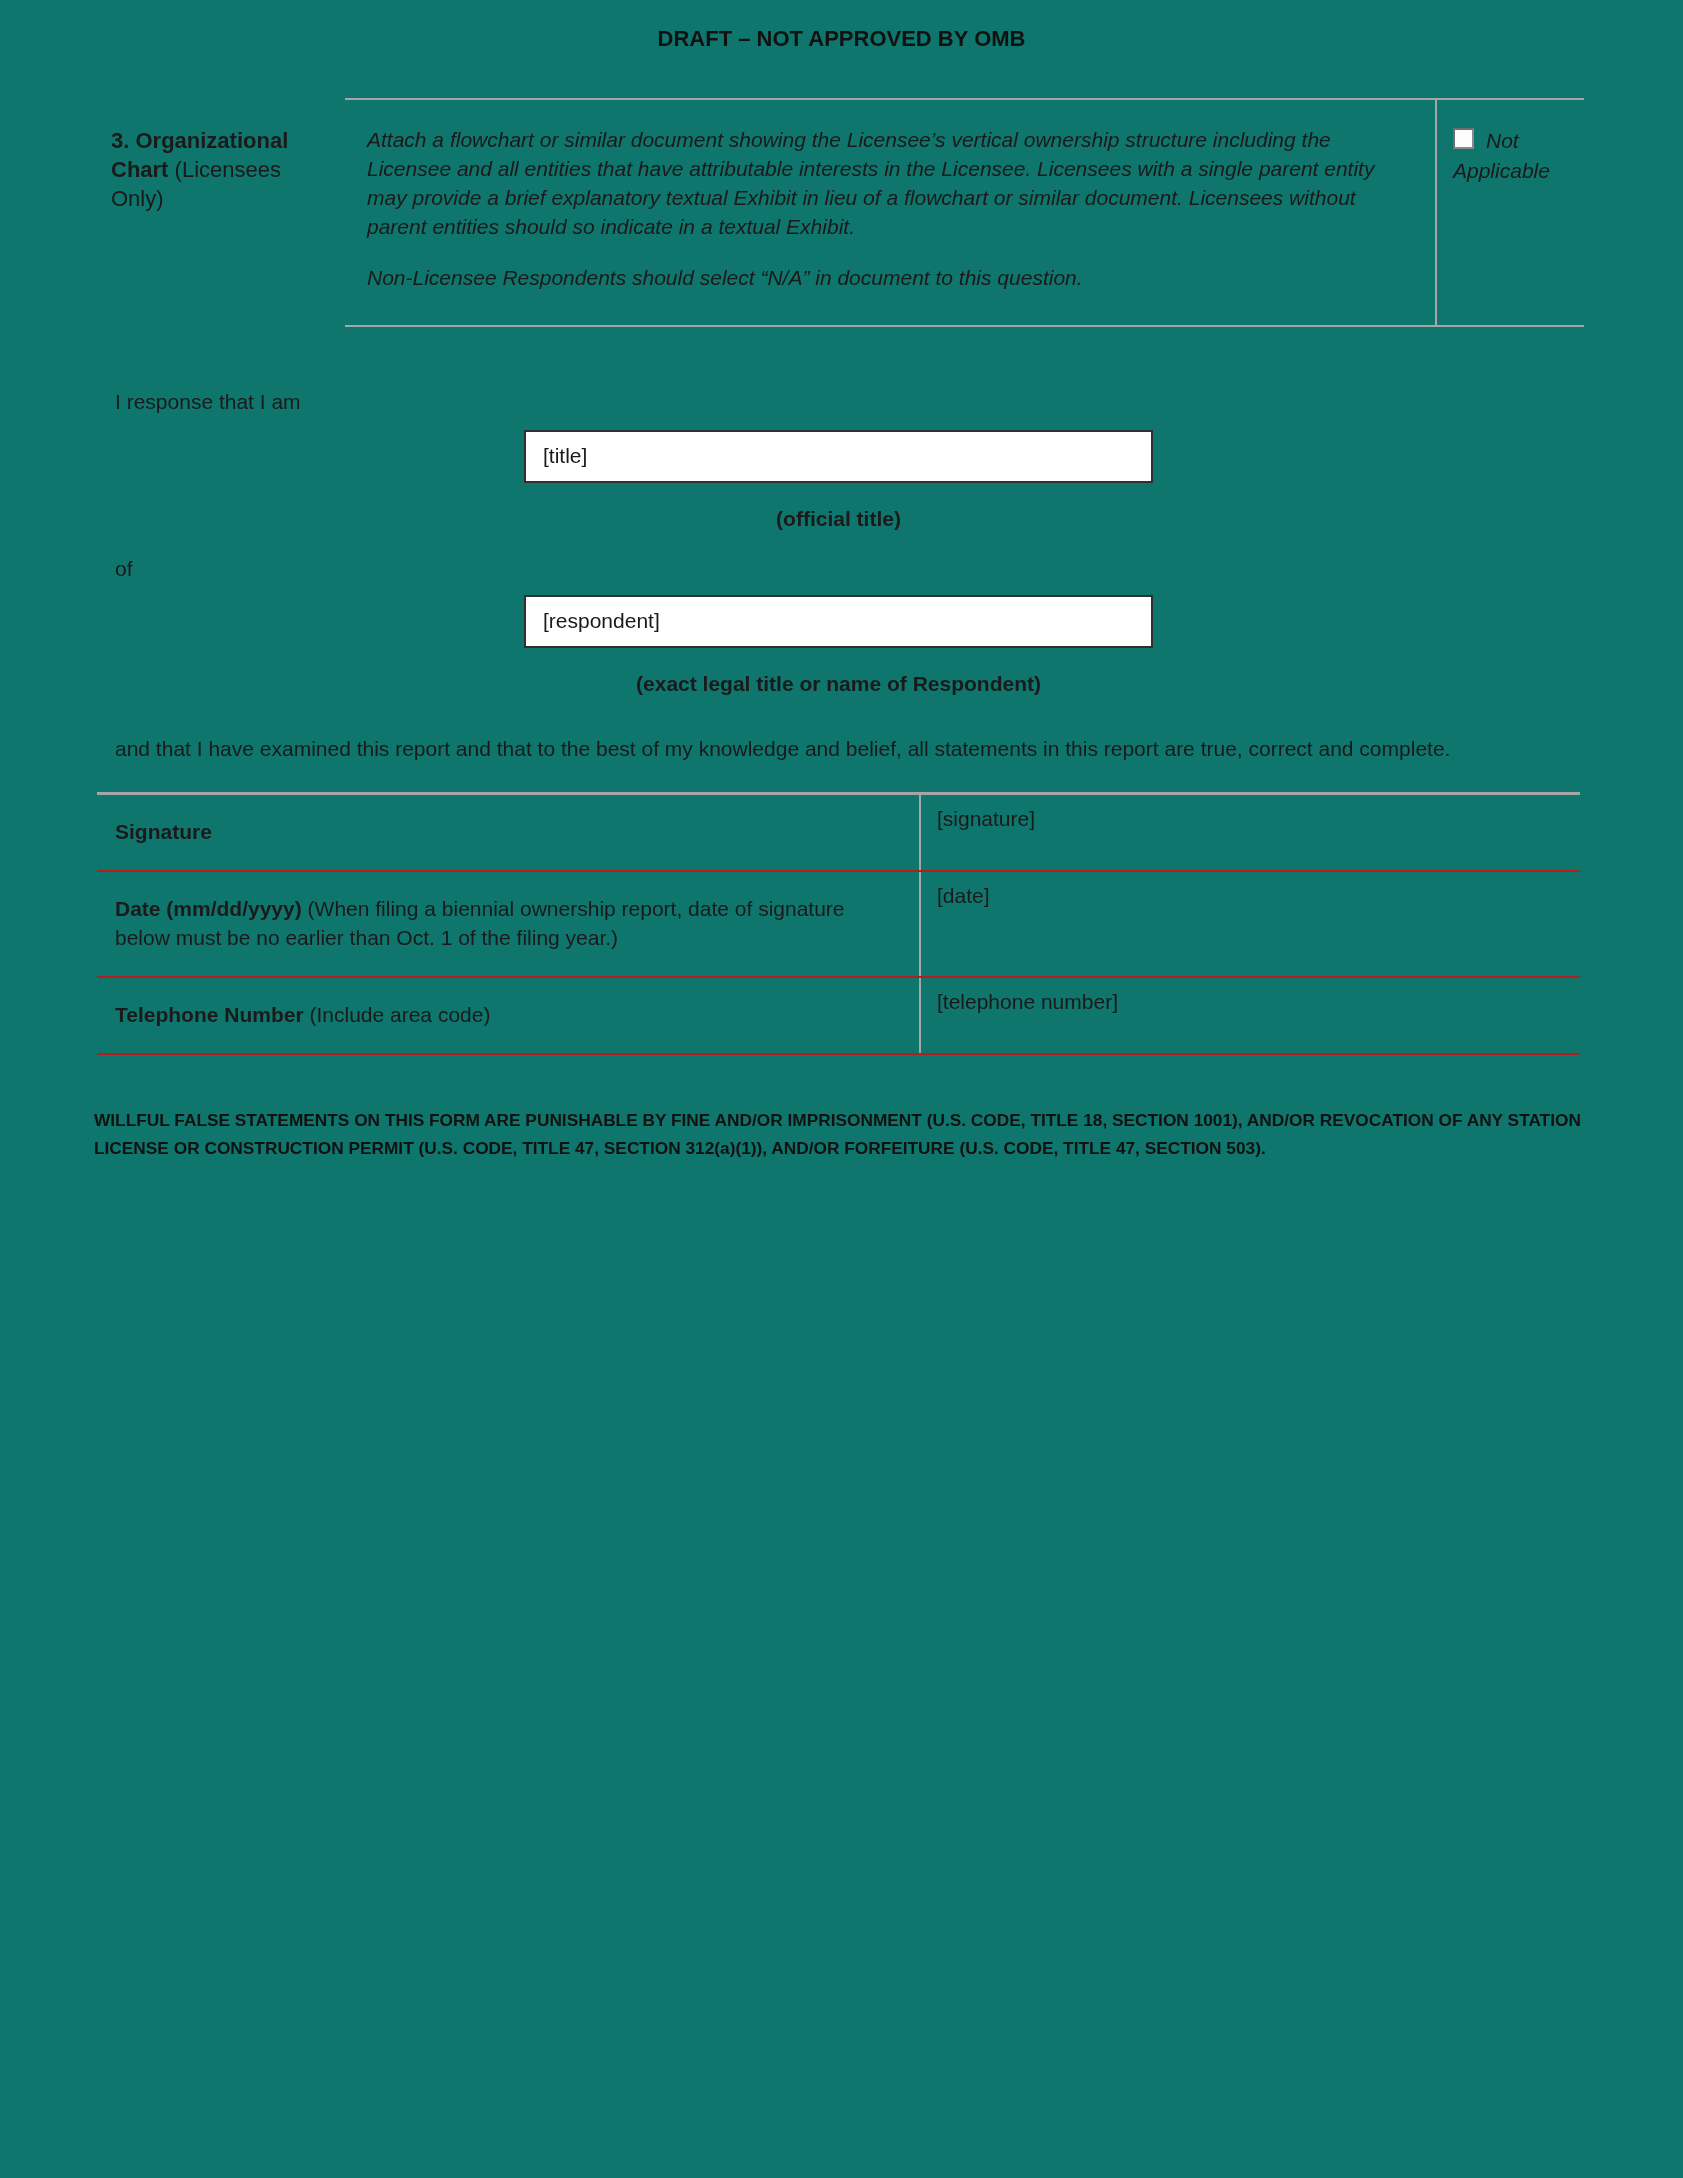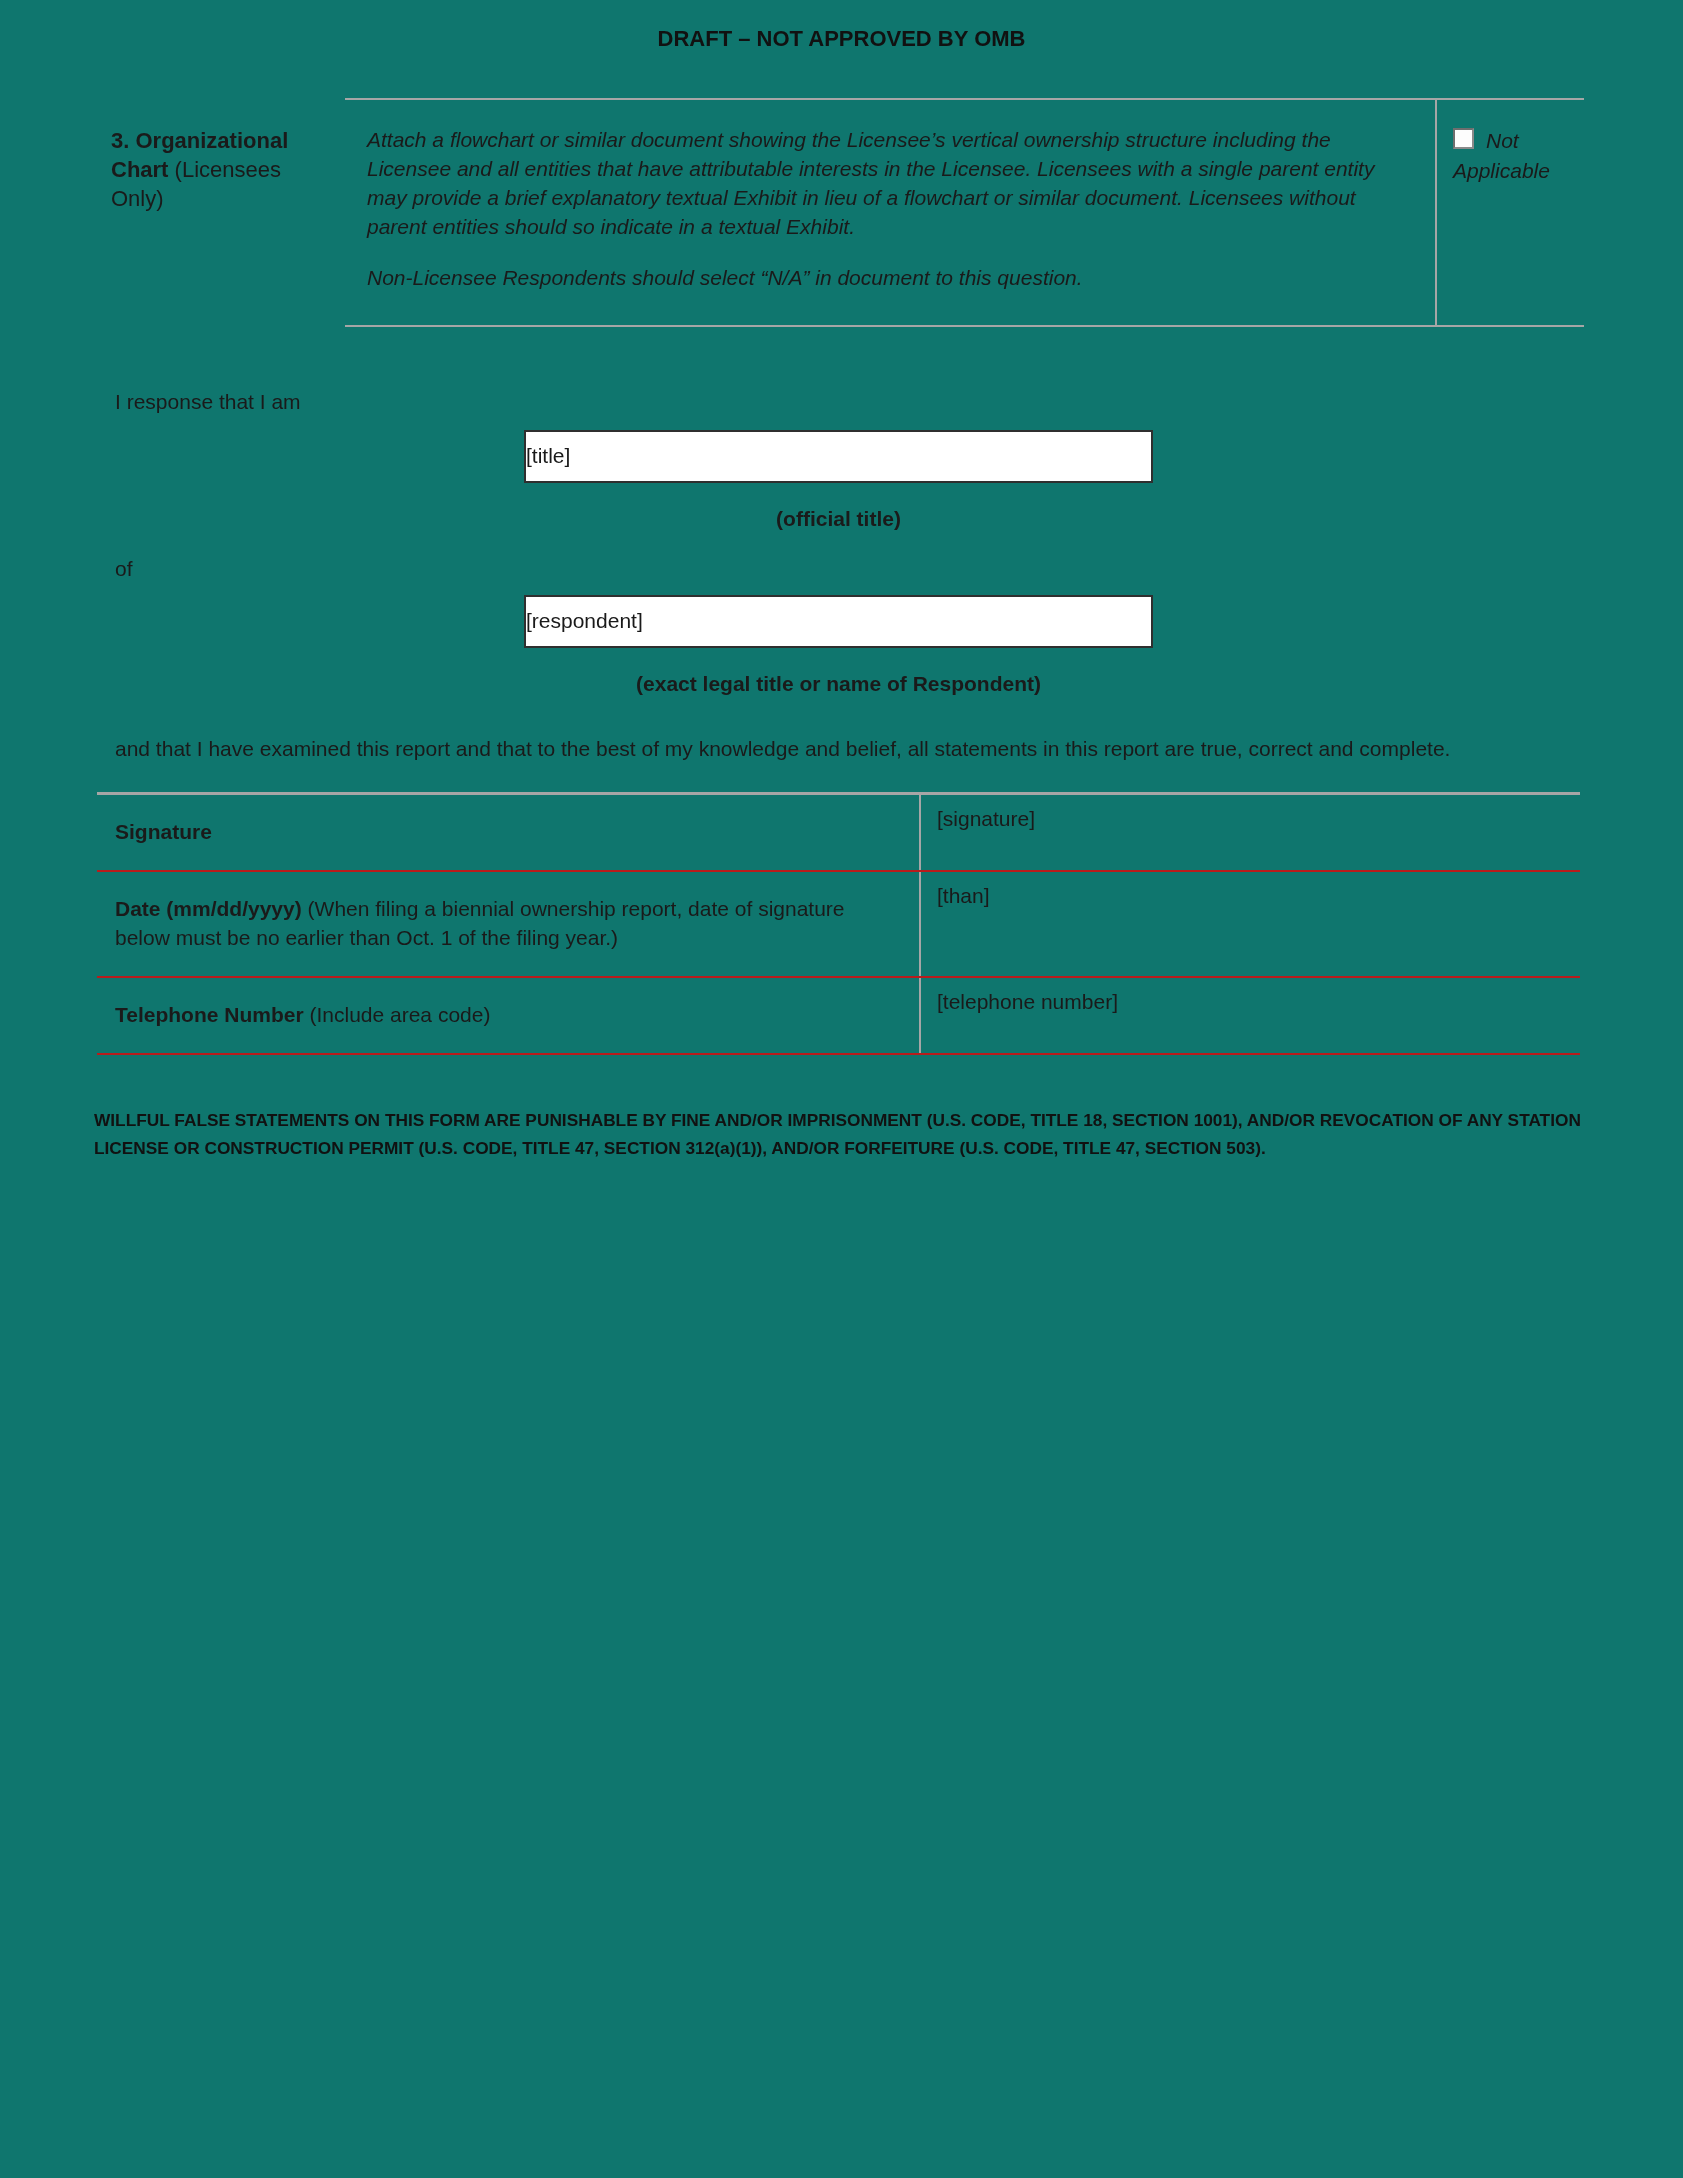--- a/index.html
+++ b/index.html
@@ -94,20 +94,21 @@
     margin-left: 409px;
   }
   .input-wrap.first { margin-top: 16px; }
   .input-box {
     box-sizing: border-box;
     width: 100%;
     height: 53px;
     border: 2px solid #2f2f2f;
     display: flex;
     align-items: center;
+    padding-left: 17px;
     font-size: 21px;
     background: #fff;
   }
   .input-caption {
     text-align: center;
     font-weight: 700;
     margin-top: 24px;
     font-size: 21px;
   }
   .of-label { margin-top: 26px; }
@@ -194,21 +195,21 @@
     <div class="sig-row">
       <div class="sig-label">
         <b>Signature</b><span></span>
       </div>
       <div class="sig-value">[signature]</div>
     </div>
     <div class="sig-row">
       <div class="sig-label">
         <b>Date (mm/dd/yyyy)</b><span> (When filing a biennial ownership report, date of signature below must be no earlier than Oct. 1 of the filing year.)</span>
       </div>
-      <div class="sig-value">[than]</div>
+      <div class="sig-value">[date]</div>
     </div>
     <div class="sig-row">
       <div class="sig-label">
         <b>Telephone Number</b><span> (Include area code)</span>
       </div>
       <div class="sig-value">[telephone number]</div>
     </div>
   </div>
 
   <div class="footer-warning">WILLFUL FALSE STATEMENTS ON THIS FORM ARE PUNISHABLE BY FINE AND/OR IMPRISONMENT (U.S. CODE, TITLE 18, SECTION 1001), AND/OR REVOCATION OF ANY STATION LICENSE OR CONSTRUCTION PERMIT (U.S. CODE, TITLE 47, SECTION 312(a)(1)), AND/OR FORFEITURE (U.S. CODE, TITLE 47, SECTION 503).</div>

